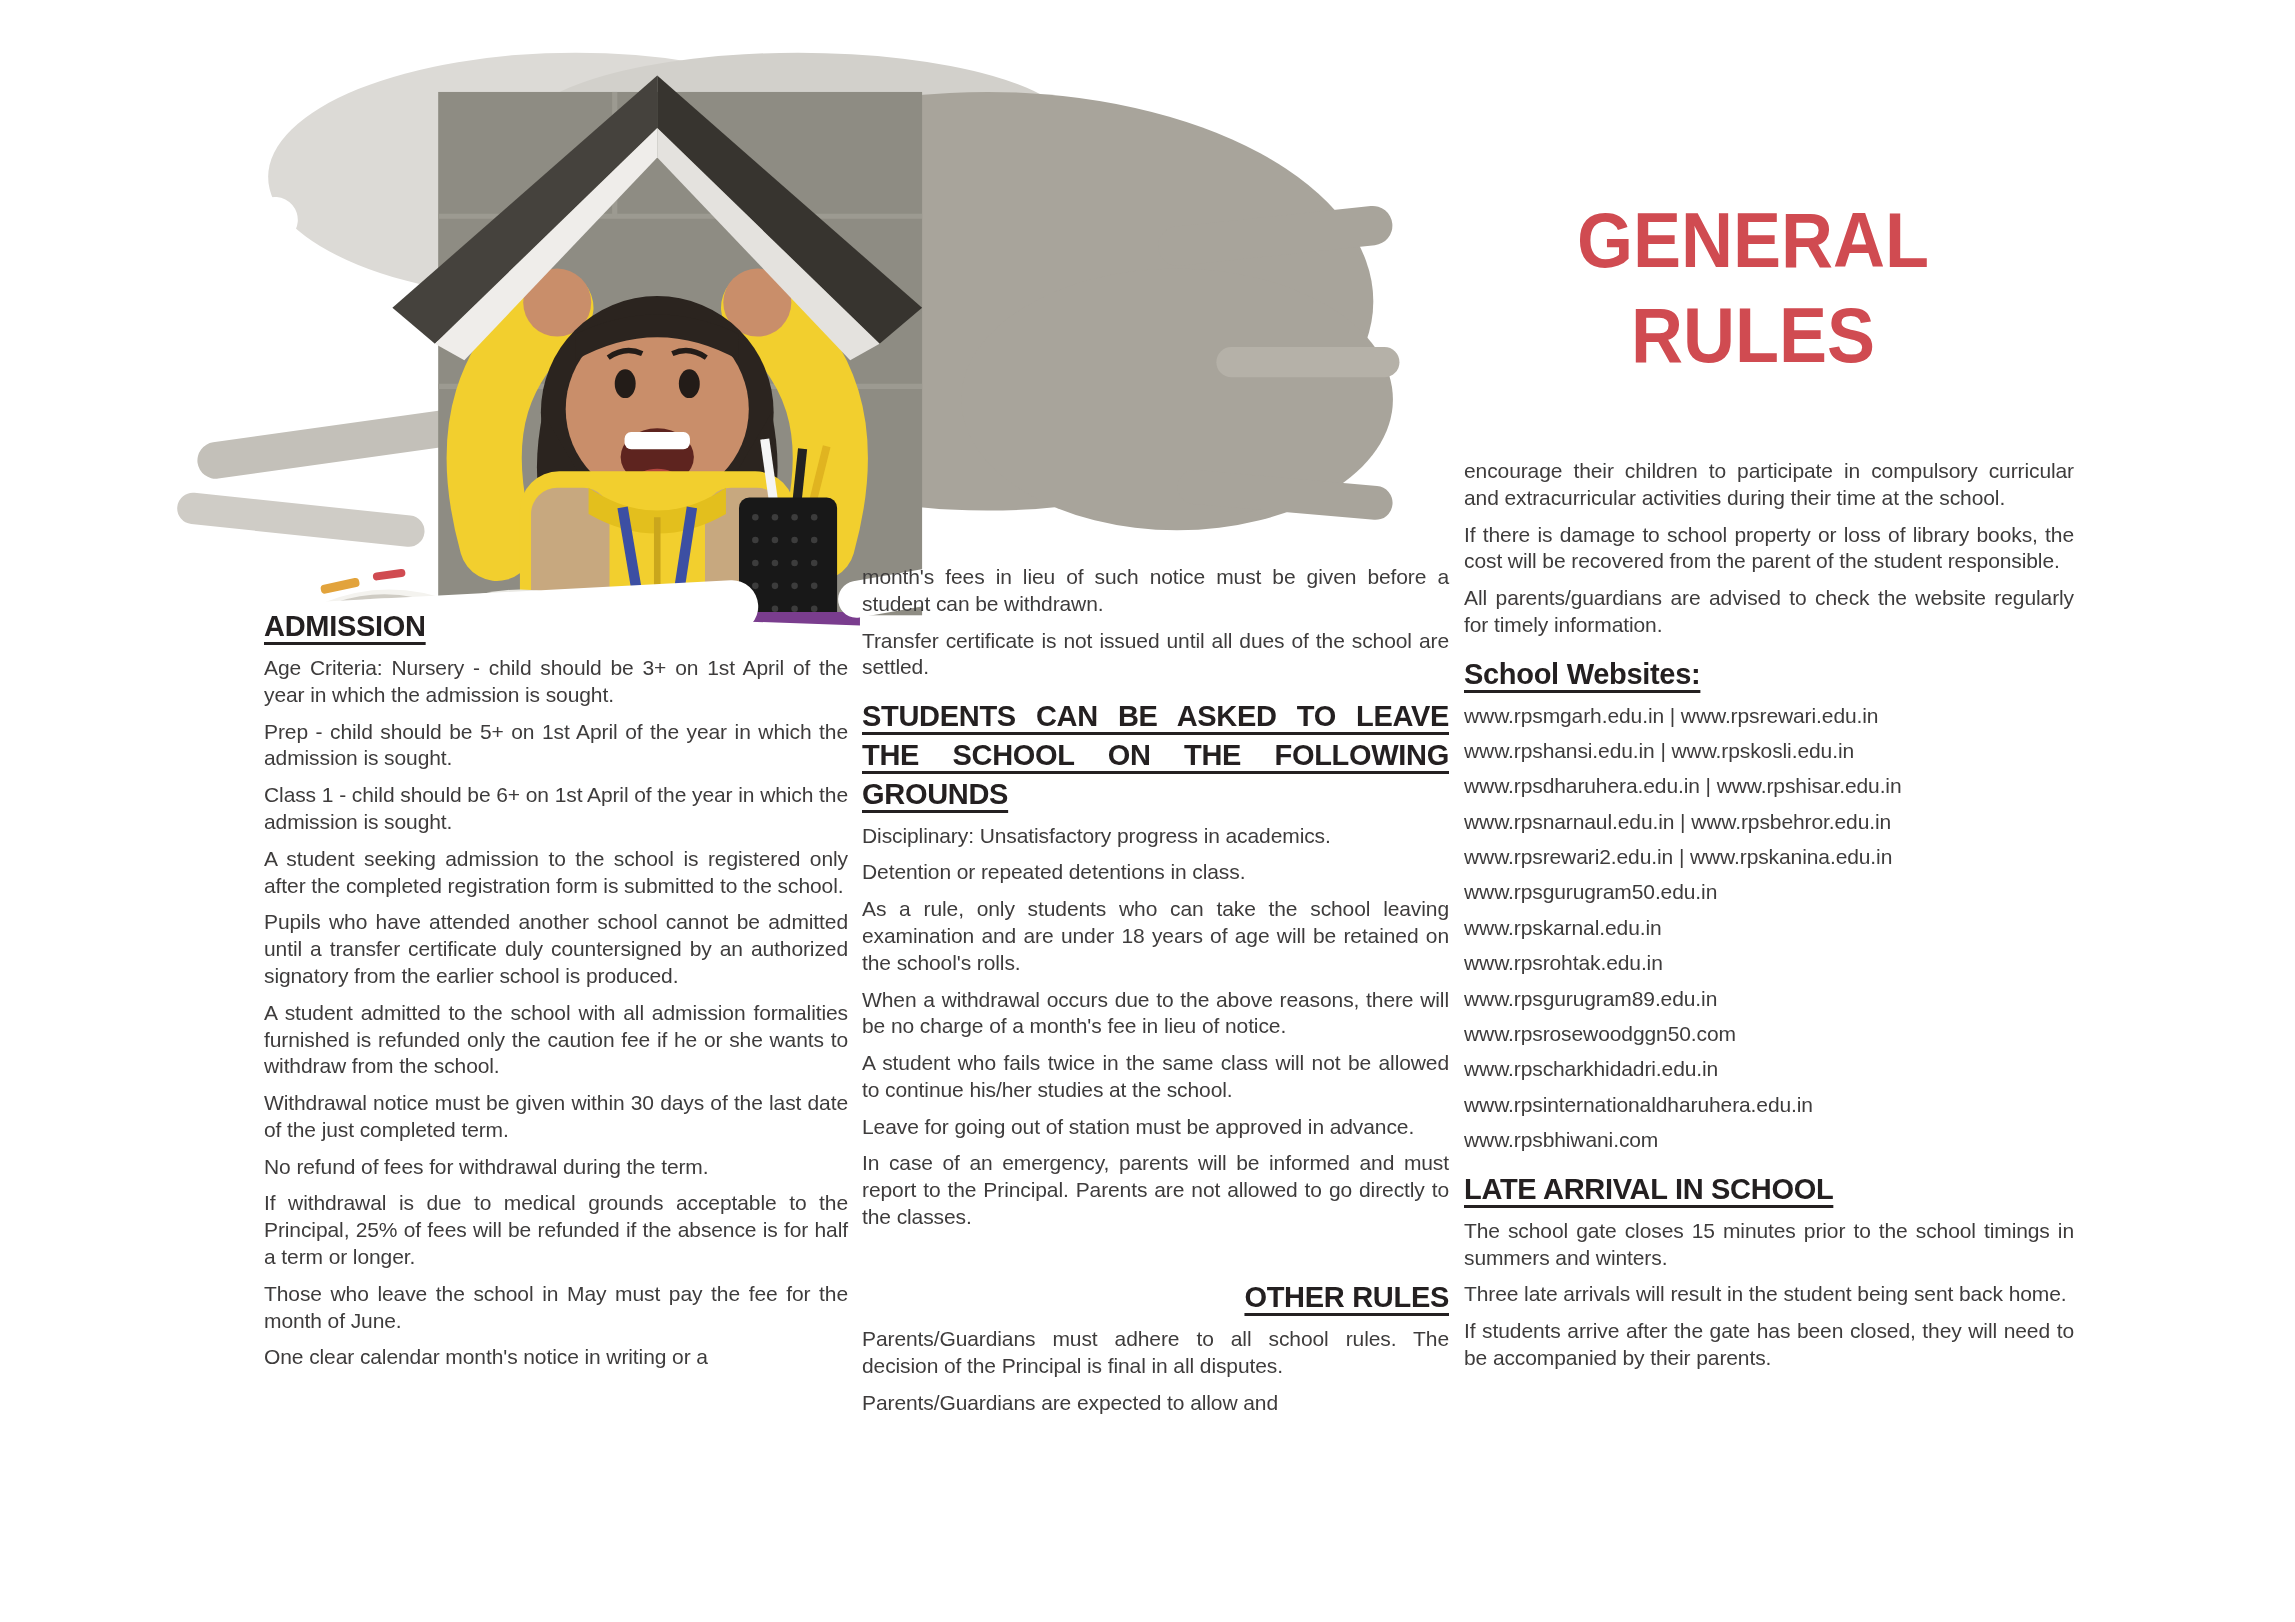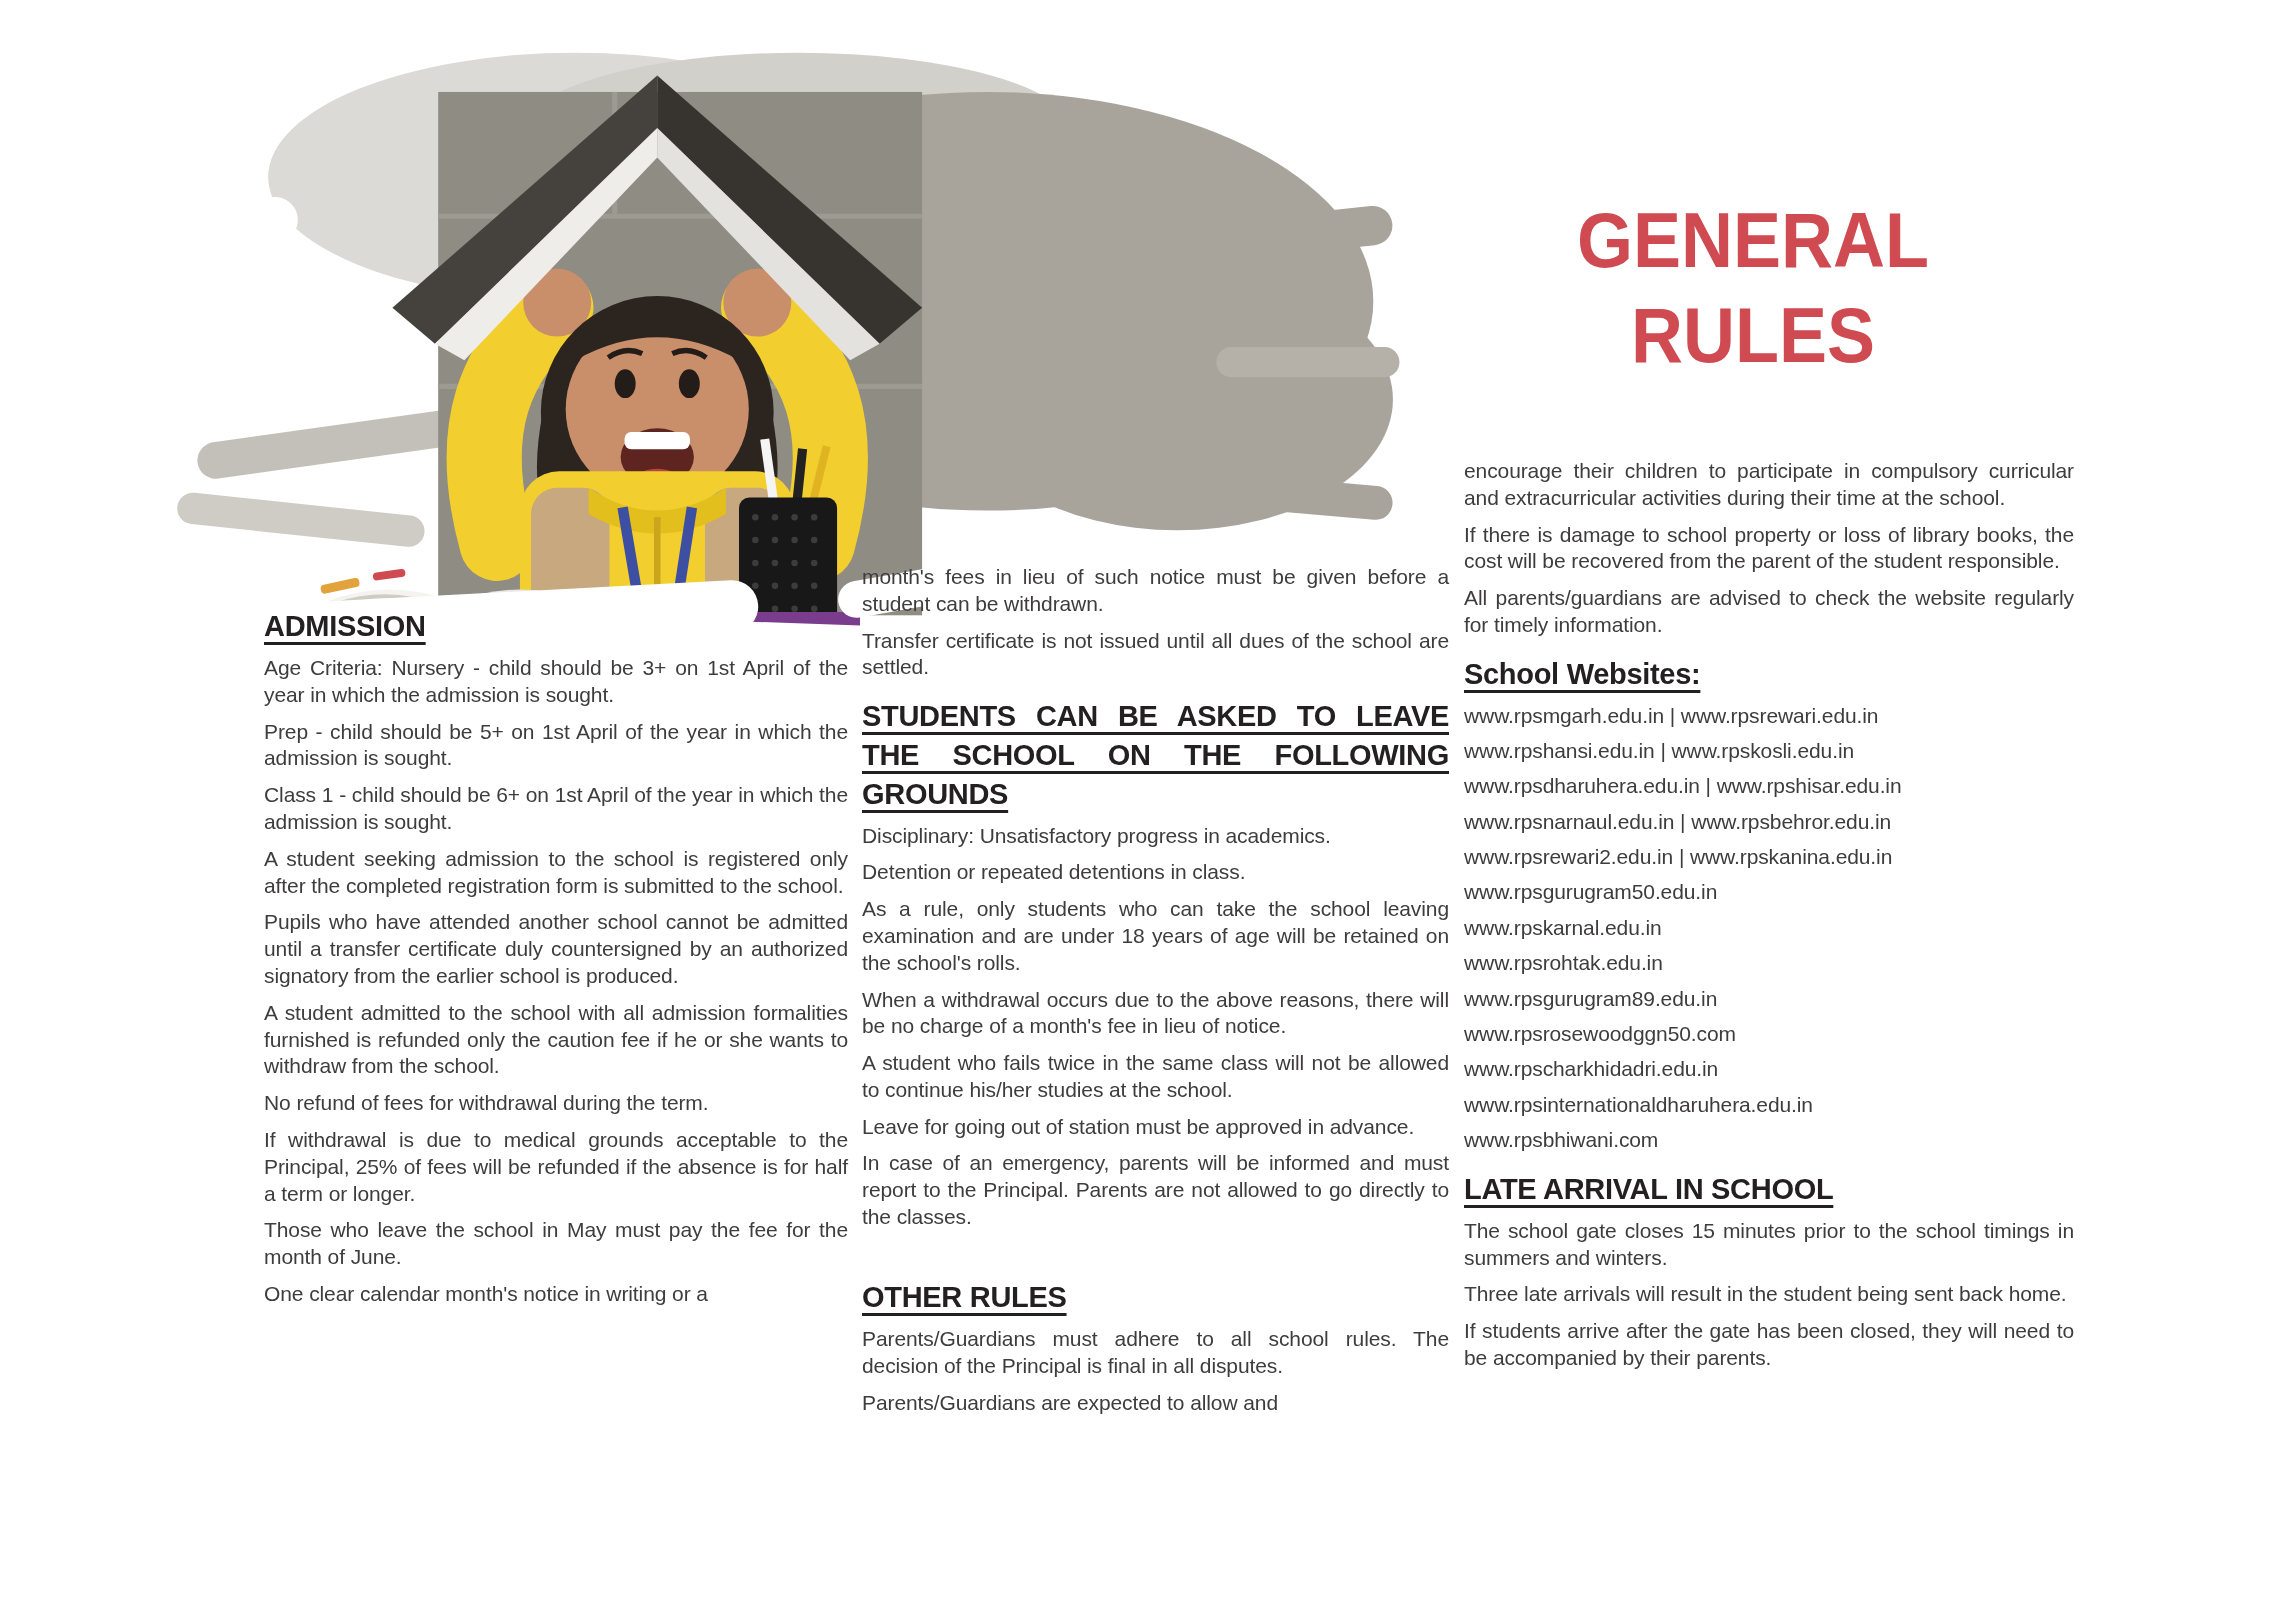--- a/index.html
+++ b/index.html
@@ -45,21 +45,21 @@
     color:#242021;
     letter-spacing:-0.3px;
     line-height:1.34;
     margin:15.7px 0 9.2px 0;
     text-decoration:underline;
     text-decoration-thickness:2.6px;
     text-underline-offset:5.9px;
   }
   .col h2.first{margin-top:0;}
   .col h2.justified{text-align:justify;}
-  .col h2.gap-top{margin-top:47px;}
+  .col h2.gap-top{margin-top:47px;text-align:right;}
   .website-line{margin:0 0 8.5px 0 !important;text-align:left;}
 </style>
 </head>
 <body>
 
 <div class="page">
 
   <div class="photo-wrap">
     <svg viewBox="0 0 1910 960" preserveAspectRatio="none">
 
@@ -165,20 +165,21 @@
   </div>
 
   <div class="col col-1">
     <h2 class="first">ADMISSION</h2>
     <p>Age Criteria: Nursery - child should be 3+ on 1st April of the year in which the admission is sought.</p>
     <p>Prep - child should be 5+ on 1st April of the year in which the admission is sought.</p>
     <p>Class 1 - child should be 6+ on 1st April of the year in which the admission is sought.</p>
     <p>A student seeking admission to the school is registered only after the completed registration form is submitted to the school.</p>
     <p>Pupils who have attended another school cannot be admitted until a transfer certificate duly countersigned by an authorized signatory from the earlier school is produced.</p>
     <p>A student admitted to the school with all admission formalities furnished is refunded only the caution fee if he or she wants to withdraw from the school.</p>
+    <p>Withdrawal notice must be given within 30 days of the last date of the just completed term.</p>
     <p>No refund of fees for withdrawal during the term.</p>
     <p>If withdrawal is due to medical grounds acceptable to the Principal, 25% of fees will be refunded if the absence is for half a term or longer.</p>
     <p>Those who leave the school in May must pay the fee for the month of June.</p>
     <p>One clear calendar month's notice in writing or a</p>
   </div>
 
   <div class="col col-2">
     <p>month's fees in lieu of such notice must be given before a student can be withdrawn.</p>
     <p>Transfer certificate is not issued until all dues of the school are settled.</p>
     <h2 class="justified">STUDENTS CAN BE ASKED TO LEAVE THE SCHOOL ON THE FOLLOWING GROUNDS</h2>

